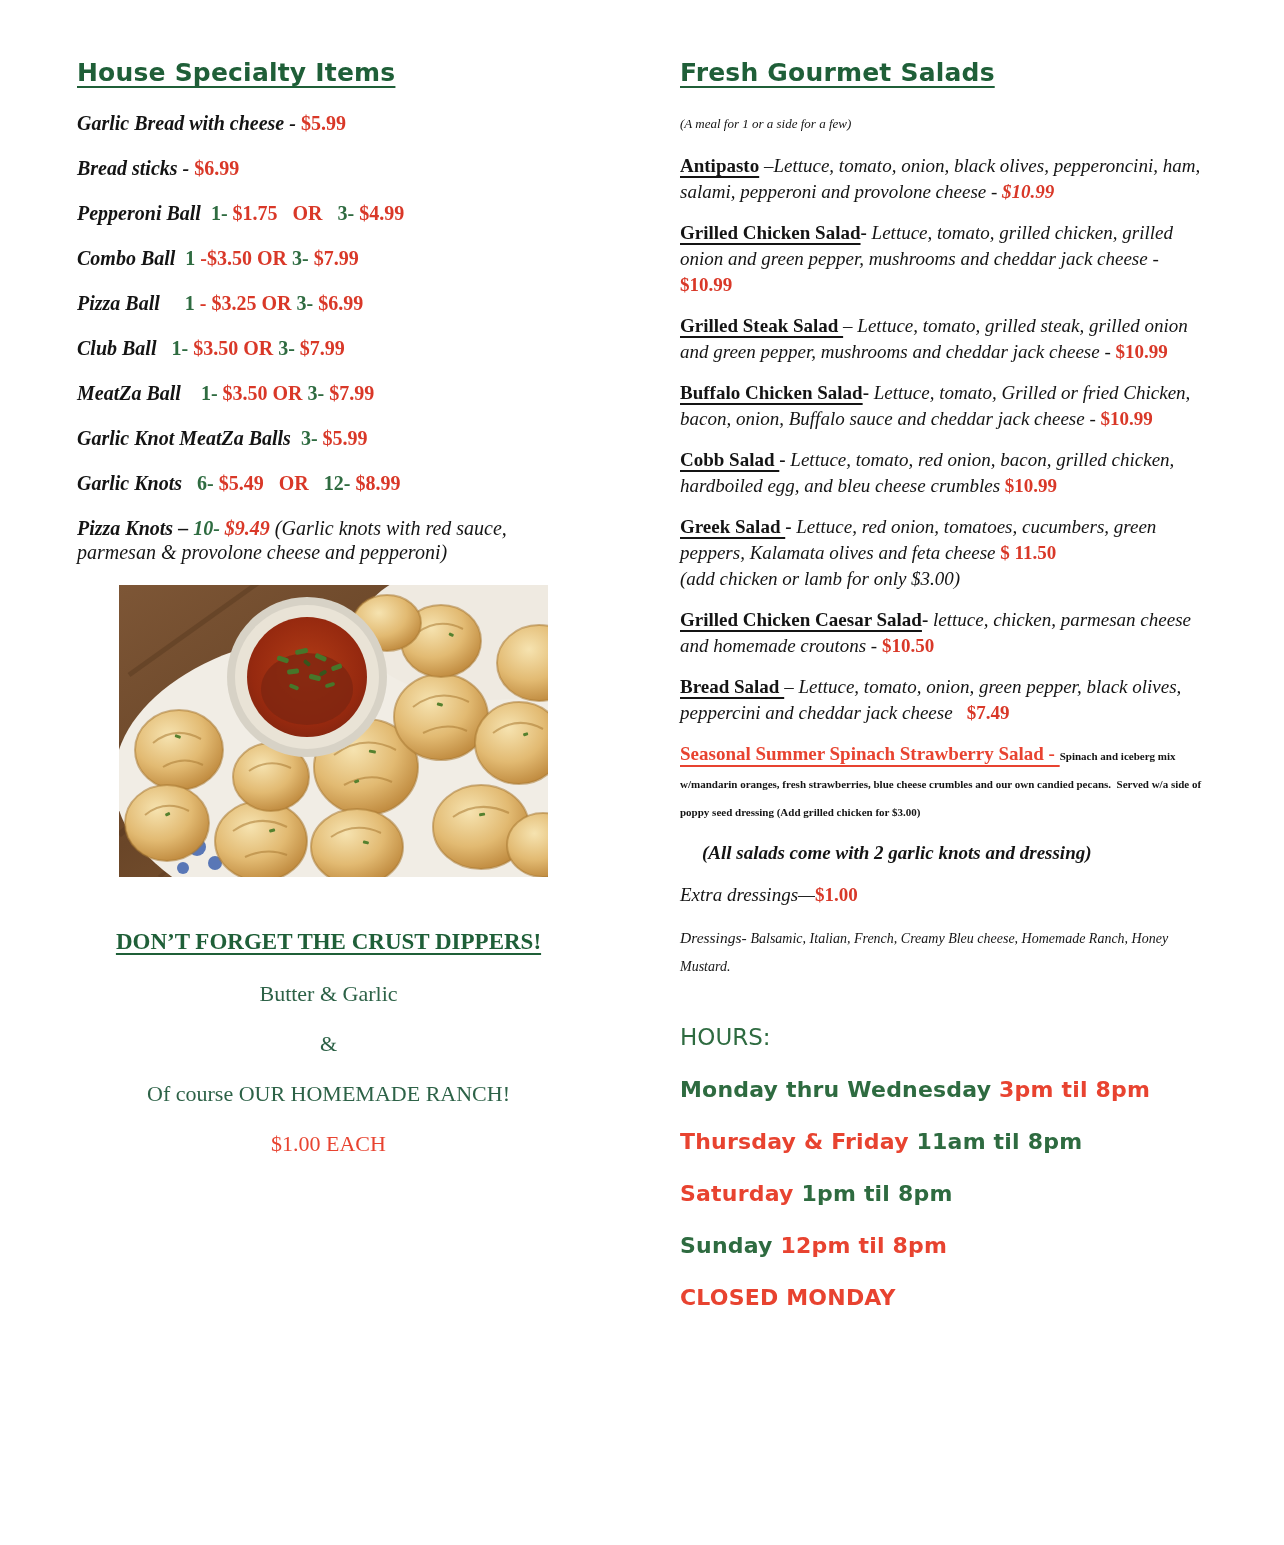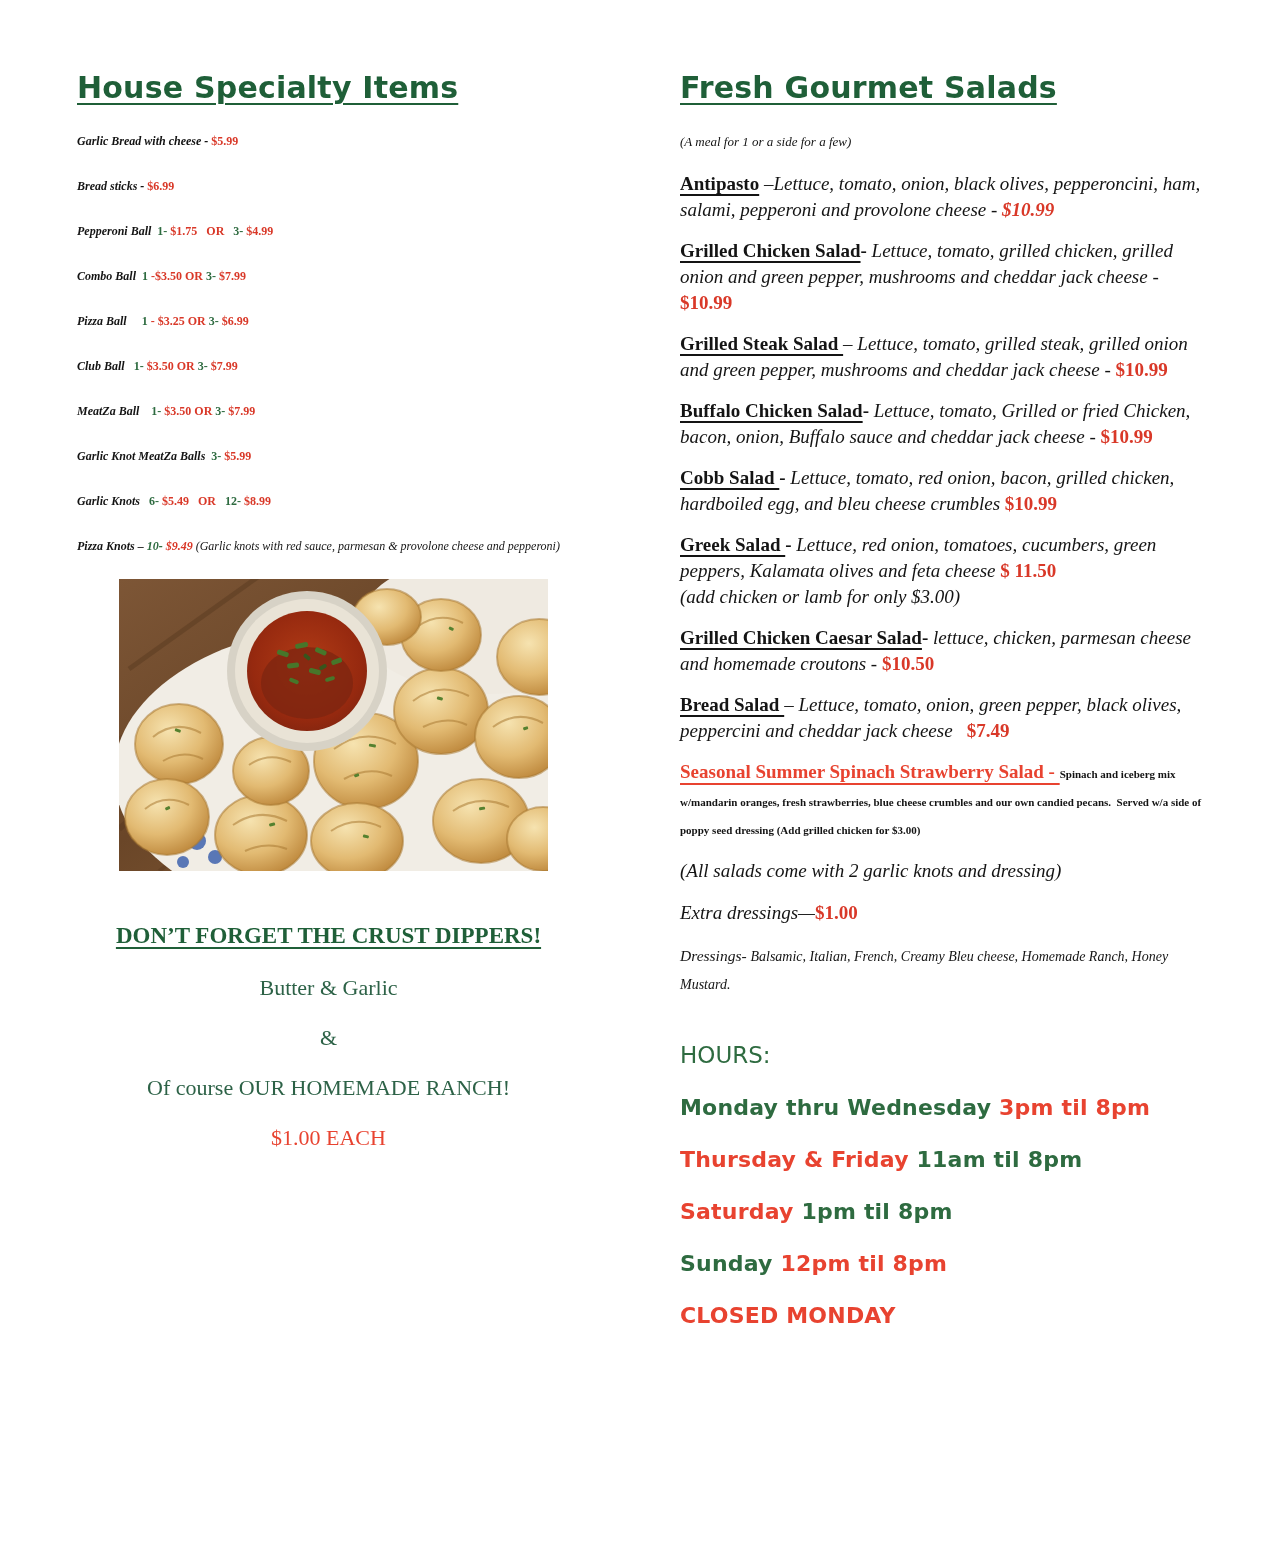--- a/index.html
+++ b/index.html
@@ -20,50 +20,50 @@
     font-family:"Liberation Serif", serif;
     color:var(--ink);
     overflow:hidden;
   }
   .cols{display:flex;gap:100px;}
   .col-left{width:503px;flex:0 0 503px;}
   .col-right{width:527px;flex:0 0 527px;}
 
   .heading{
     font-family:"DejaVu Sans", sans-serif;
-    font-size:30px;
+    font-size:25px;
     font-weight:700;
     color:var(--green);
-    margin:12px 0 24px 0;
+    margin:0 0 24px 0;
     text-decoration:underline;
     text-decoration-thickness:2px;
     text-underline-offset:5px;
     letter-spacing:.2px;
   }
 
   
   .item{
     margin:12px 0 21px 0;
-    font-size:12px;
+    font-size:20px;
     line-height:24px;
     white-space:pre-wrap;
   }
 
   
   .nm{font-weight:700;font-style:italic;color:var(--ink);}
   .gn{font-weight:700;color:var(--green2);}
   .rd{font-weight:700;color:var(--red);}
   .gi{font-weight:700;font-style:italic;color:var(--green2);}
   .ri{font-weight:700;font-style:italic;color:var(--red);}
   .ds{font-style:italic;color:var(--ink);}
   .b{font-weight:700;color:var(--ink);}
   .un{font-weight:700;color:var(--ink);text-decoration:underline;text-decoration-thickness:2px;text-underline-offset:4px;}
   .run{font-weight:700;color:var(--red2);text-decoration:underline;text-decoration-thickness:2px;text-underline-offset:5px;}
   .sb{font-weight:700;font-size:11px;}
-  .bi{font-weight:400;font-style:italic;color:var(--ink);}
+  .bi{font-weight:700;font-style:italic;color:var(--ink);margin-left:22px;}
   .sm-i{font-style:italic;font-size:14px;}
   .sm-bi{font-weight:400;font-style:italic;font-size:15.5px;}
   .hg{color:var(--green2);}
   .hr{color:var(--red2);}
 
   .photo{
     width:429px;height:292px;
     margin:6px 0 0 42px;
     line-height:0;
   }

